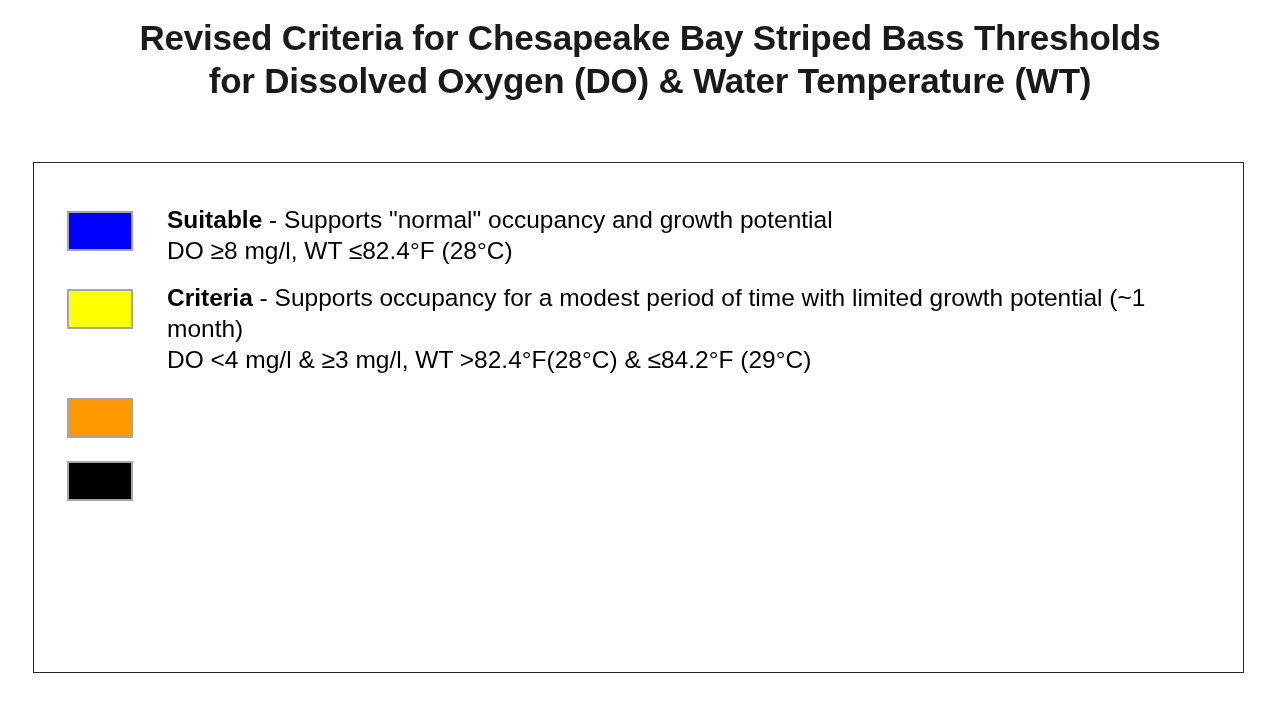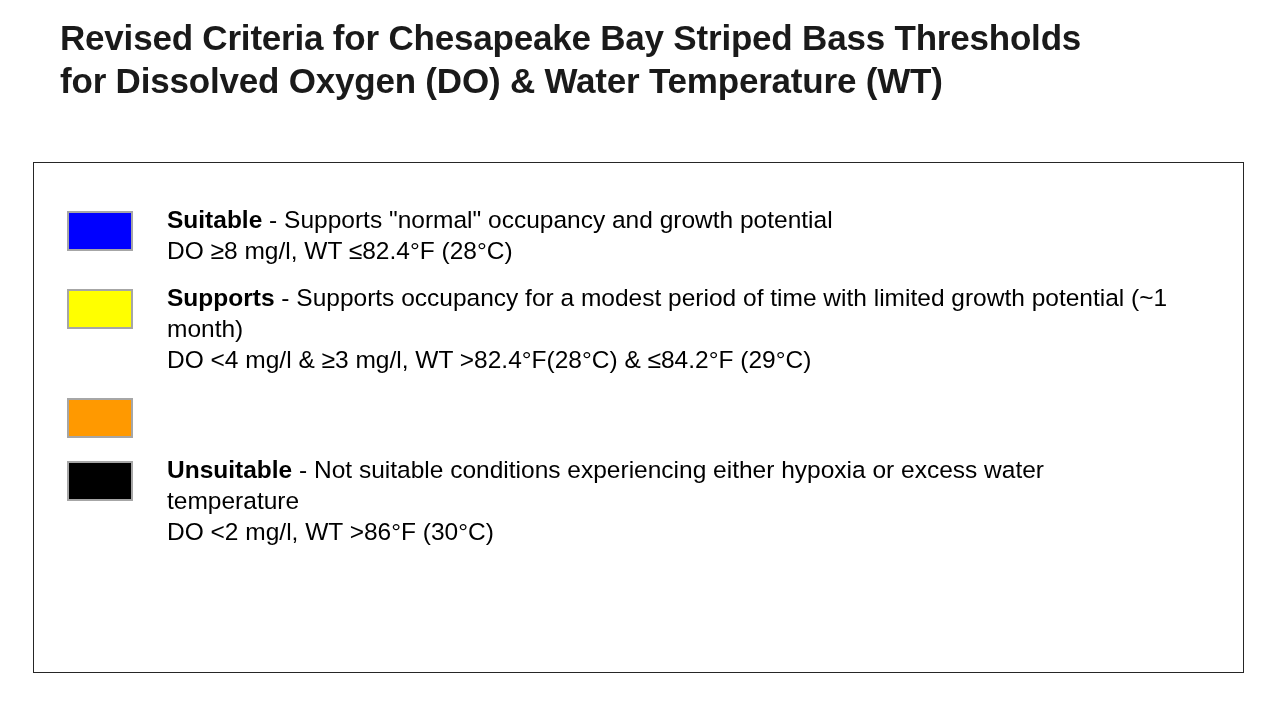--- a/index.html
+++ b/index.html
@@ -14,21 +14,21 @@
     font-family: "Liberation Sans", sans-serif;
     color: #000000;
     overflow: hidden;
     position: relative;
   }
 
   
   #slide-title {
     margin: 0;
     padding: 16px 46px 0 60px;
-    text-align: left;
+    text-align: center;
     font-family: "Liberation Sans", sans-serif;
     font-weight: bold;
     font-size: 35px;
     line-height: 43px;
     letter-spacing: -0.2px;
     color: #1a1a1a;
     white-space: pre-line;
   }
 
   
@@ -112,37 +112,33 @@
         <span class="legend-desc-line"><span class="term">Suitable</span><span> - </span><span>Supports "normal" occupancy and growth potential</span></span>
         <span class="legend-values-line">DO ≥8 mg/l, WT ≤82.4°F (28°C)</span>
       </div>
     </div>
 
     <div class="legend-row" data-row="1">
       <div class="swatch-wrap">
         <div class="swatch" style="background-color: rgb(255, 255, 0); border-color: rgb(166, 166, 166);"></div>
       </div>
       <div class="legend-text">
-        <span class="legend-desc-line"><span class="term">Supports</span><span> - </span><span>Supports occupancy for a modest period of time with limited growth potential (~1 month)</span></span>
+        <span class="legend-desc-line"><span class="term">Criteria</span><span> - </span><span>Supports occupancy for a modest period of time with limited growth potential (~1 month)</span></span>
         <span class="legend-values-line">DO &lt;4 mg/l &amp; ≥3 mg/l, WT &gt;82.4°F(28°C) &amp; ≤84.2°F (29°C)</span>
       </div>
     </div>
 
     <div class="legend-row" data-row="2">
       <div class="swatch-wrap">
         <div class="swatch" style="background-color: rgb(255, 153, 0); border-color: rgb(166, 166, 166);"></div>
       </div>
       <div class="legend-text">
       </div>
     </div>
 
     <div class="legend-row" data-row="3">
       <div class="swatch-wrap">
         <div class="swatch" style="background-color: rgb(0, 0, 0); border-color: rgb(166, 166, 166);"></div>
       </div>
-      <div class="legend-text">
-        <span class="legend-desc-line"><span class="term">Unsuitable</span><span> - </span><span>Not suitable conditions experiencing either hypoxia or excess water temperature</span></span>
-        <span class="legend-values-line">DO &lt;2 mg/l, WT &gt;86°F (30°C)</span>
-      </div>
     </div>
 
   </div>
 </div>
 
 </body></html>

